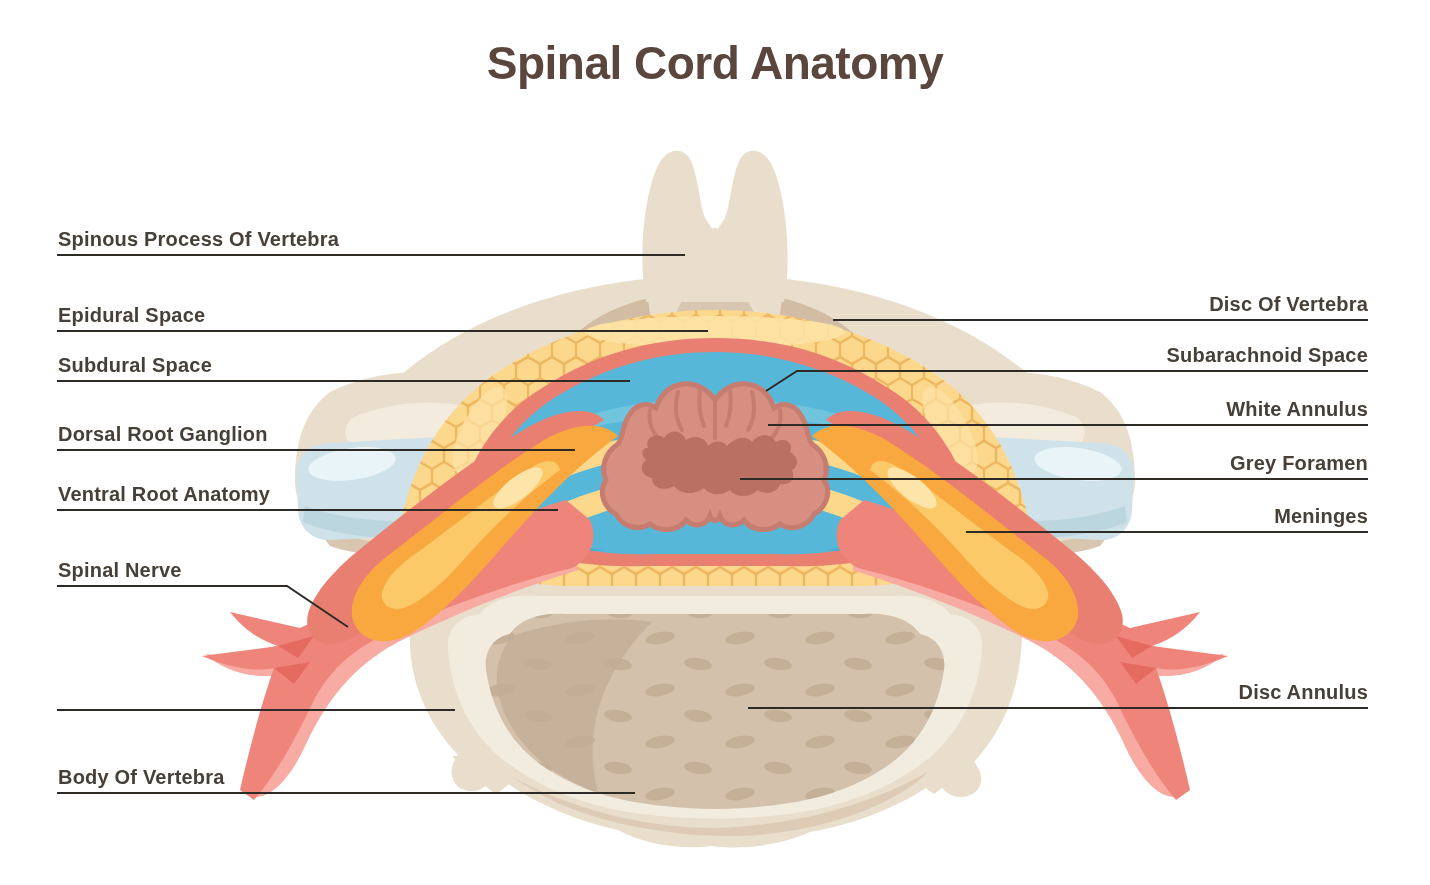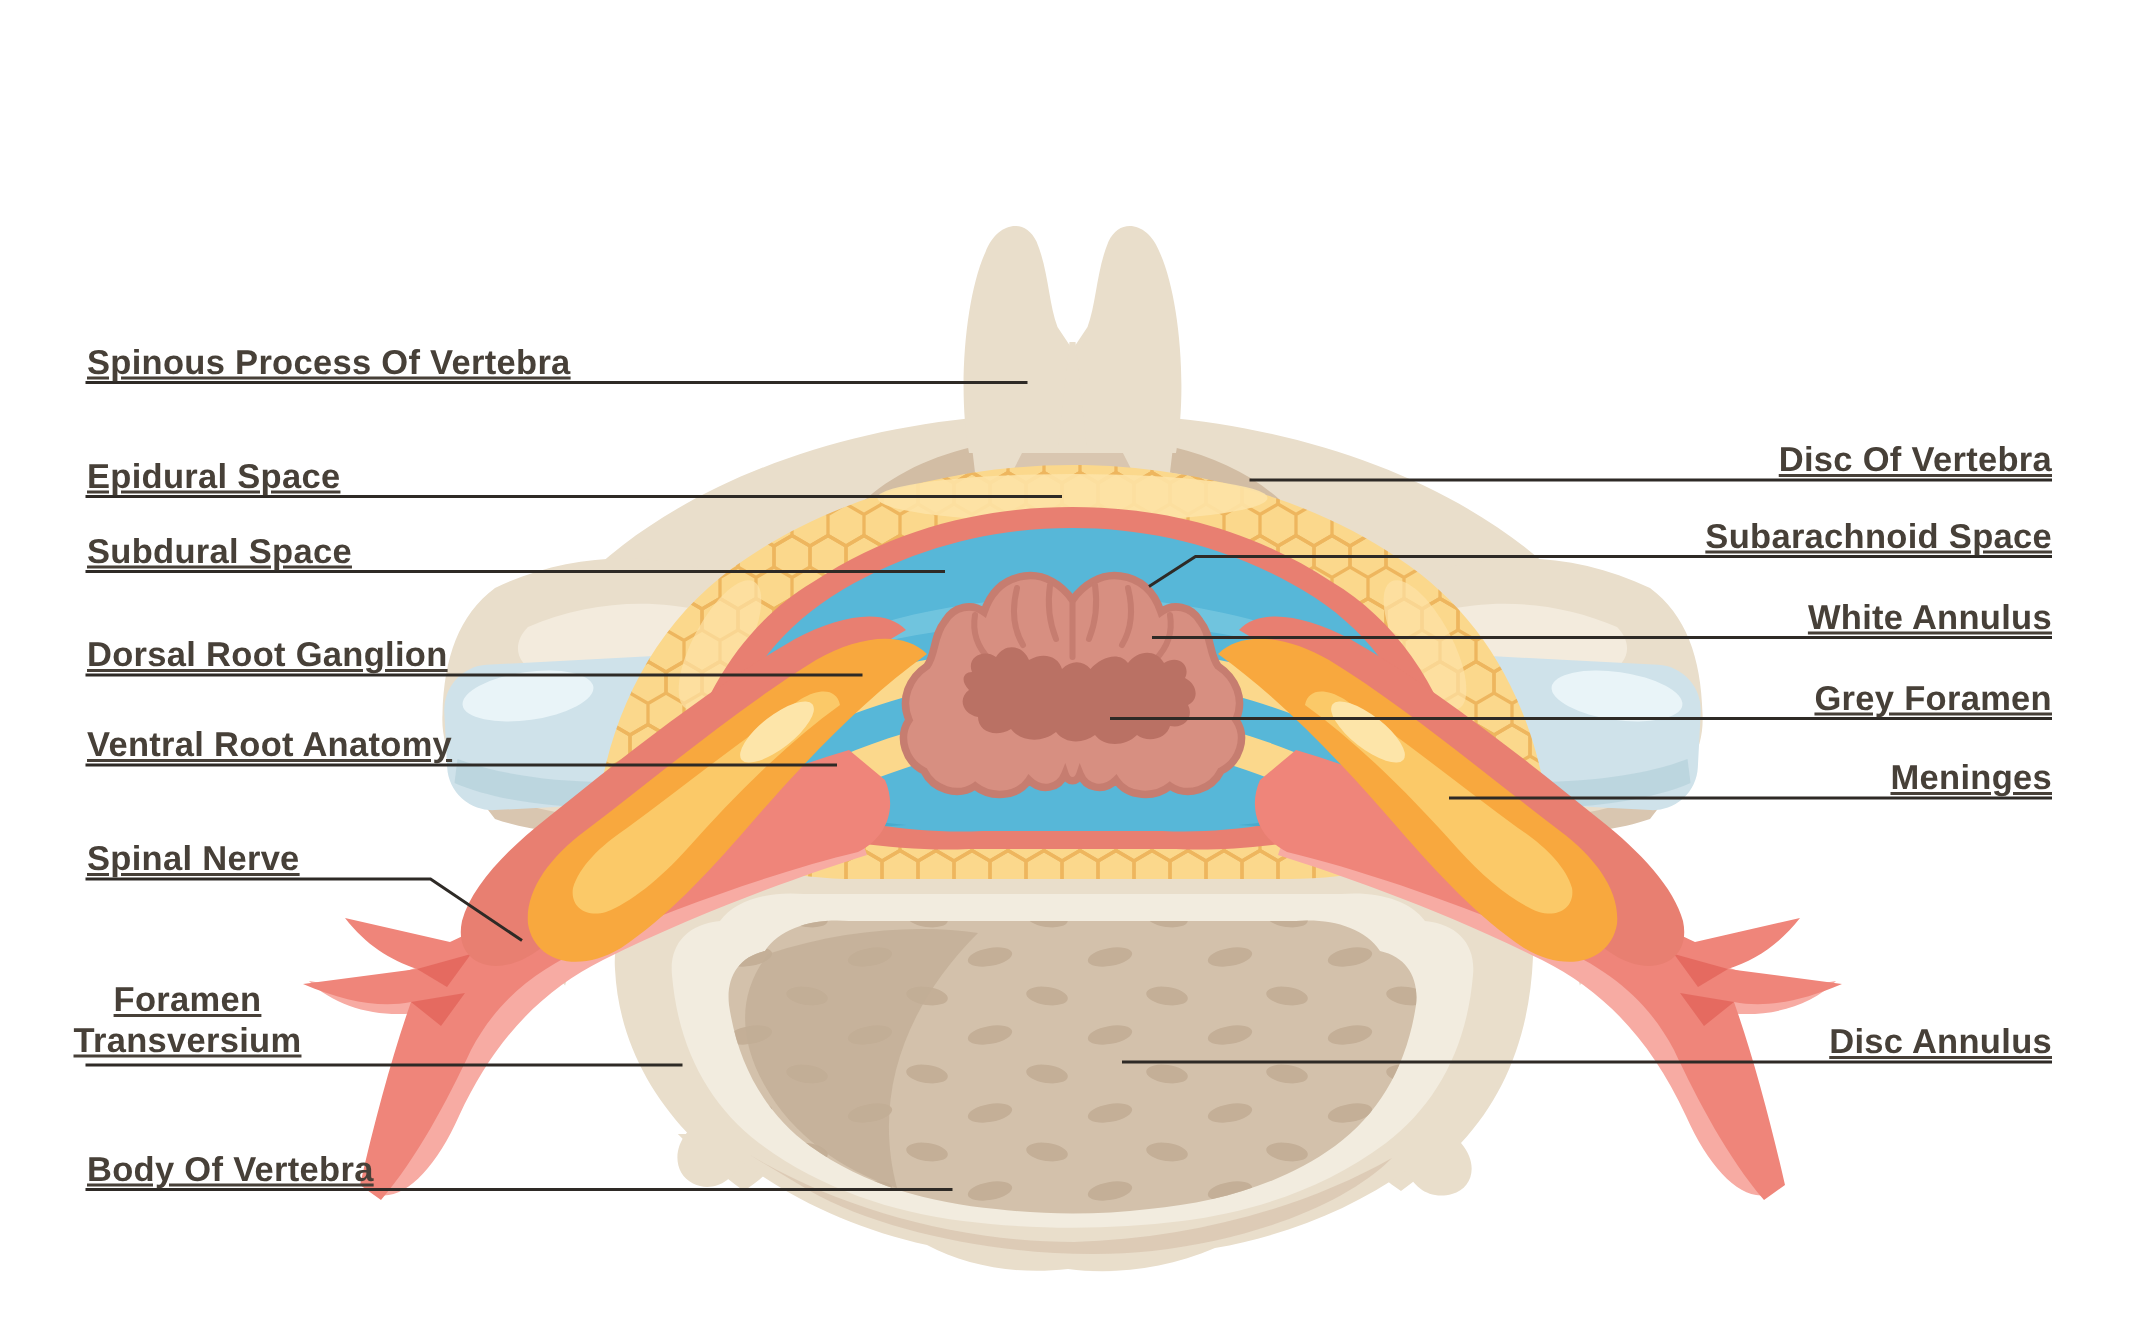--- a/index.html
+++ b/index.html
@@ -1,22 +1,22 @@
 <!DOCTYPE html>
 <html style="--title_text: #5a463d; --label_text: #474038; --line: #2e2a26; --bone: #e9decb; --bone_hi: #f3ebdd; --bone_sh: #d9c6b0; --bone_dk: #d2bda4; --rim: #f2ecdf; --disc: #d3c1ab; --disc_sh: #c3af98; --spot: #c2ad95; --facet: #cfe2ea; --facet_hi: #e9f4f8; --facet_sh: #b9d3dd; --yellow: #fbd88c; --yellow_hi: #fde3a6; --honey_line: #eeb65e; --red: #e87f71; --blue: #57b7d8; --blue_hi: #7ecbe2; --blue_dk: #3da3c7; --white_matter: #d78f81; --wm_line: #c67d70; --grey_matter: #ba7164; --pink: #ef857a; --pink_lt: #f7aba3; --pink_dk: #e3675d; --orange: #f8a83e; --orange_hi: #fbc968; --orange_glint: #fde5a9;"><head>
 <meta charset="utf-8">
 <style>
   html,body{margin:0;padding:0;background:#fff;}
   .stage{position:relative;width:1430px;height:885px;background:#fff;overflow:hidden;
          font-family:"Liberation Sans",sans-serif;}
   .stage svg{position:absolute;left:0;top:0;}
   .title{position:absolute;left:0;top:36px;width:100%;text-align:center;
          font-size:46px;font-weight:800;letter-spacing:-0.5px;color:var(--title_text);}
-  .lbl{position:absolute;font-size:23px;font-weight:700;color:var(--label_text);
-       letter-spacing:0.2px;white-space:nowrap;text-decoration:underline;}
+  .lbl{position:absolute;font-size:20px;font-weight:700;color:var(--label_text);
+       letter-spacing:0.2px;white-space:nowrap;}
   .lbl.right{text-align:right;}
   .lbl.center{text-align:center;line-height:27px;}
   
   .bone{fill:var(--bone);}  .boneHi{fill:var(--bone_hi);}
   .boneSh{fill:var(--bone_sh);} .boneDk{fill:var(--bone_dk);}
   .rim{fill:var(--rim);} .disc{fill:var(--disc);} .discSh{fill:var(--disc_sh);}
   .facet{fill:var(--facet);} .facetHi{fill:var(--facet_hi);} .facetSh{fill:var(--facet_sh);}
   .yel{fill:var(--yellow);} .yelHi{fill:var(--yellow_hi);}
   .honeyline{stroke:var(--honey_line);stroke-width:2.2;fill:none;}
   .red{fill:var(--red);}
@@ -149,31 +149,28 @@
     <path class="lead" d="M 57 793 H 635"></path>
     <path class="lead" d="M 1368 320 H 833"></path>
     <path class="lead" d="M 1368 371 H 797 L 766 391"></path>
     <path class="lead" d="M 1368 425 H 768"></path>
     <path class="lead" d="M 1368 479 H 740"></path>
     <path class="lead" d="M 1368 532 H 966"></path>
     <path class="lead" d="M 1368 708 H 748"></path>
   </g>
 </svg>
 
+<div class="title">Spinal Cord Anatomy</div>
 
 <div class="lbl" style="left:58px;top:228px">Spinous Process Of Vertebra</div>
 <div class="lbl" style="left:58px;top:304px">Epidural Space</div>
 <div class="lbl" style="left:58px;top:354px">Subdural Space</div>
 <div class="lbl" style="left:58px;top:423px">Dorsal Root Ganglion</div>
 <div class="lbl" style="left:58px;top:483px">Ventral Root Anatomy</div>
 <div class="lbl" style="left:58px;top:559px">Spinal Nerve</div>
-<div class="lbl center" style="left:40px;top:653px;width:170px">
-  <span>Foramen</span><br>
-  <span>Transversium</span>
-</div>
 <div class="lbl" style="left:58px;top:766px">Body Of Vertebra</div>
 
 <div class="lbl right" style="right:62px;top:293px">Disc Of Vertebra</div>
 <div class="lbl right" style="right:62px;top:344px">Subarachnoid Space</div>
 <div class="lbl right" style="right:62px;top:398px">White Annulus</div>
 <div class="lbl right" style="right:62px;top:452px">Grey Foramen</div>
 <div class="lbl right" style="right:62px;top:505px">Meninges</div>
 <div class="lbl right" style="right:62px;top:681px">Disc Annulus</div>
 
 </div>

